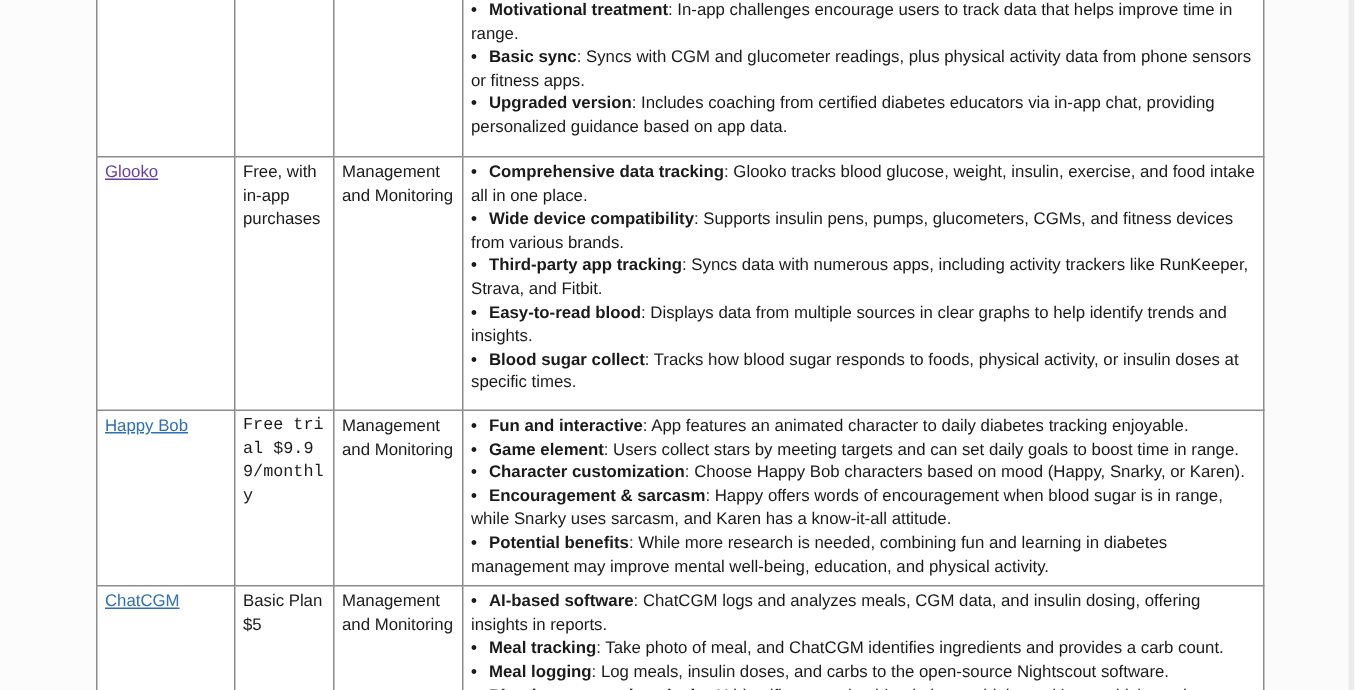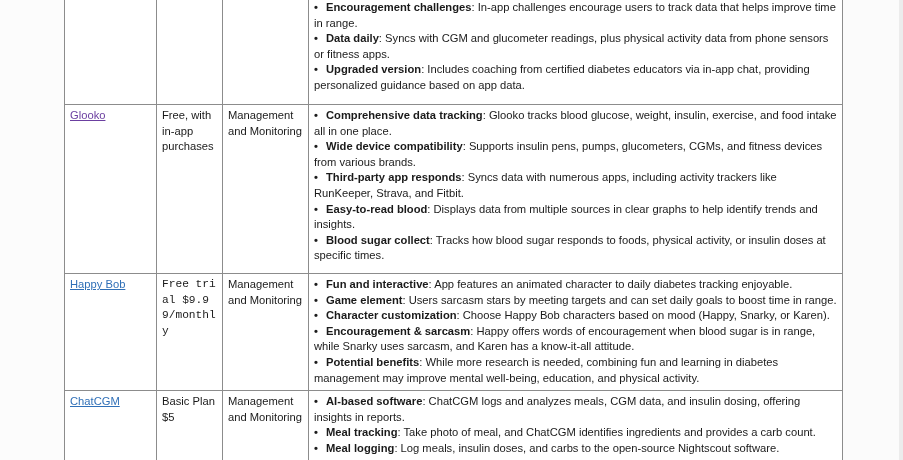--- a/index.html
+++ b/index.html
@@ -105,50 +105,50 @@
       <col class="c-feat">
   </colgroup>
   <tbody>
 
     <tr class="row-top">
       <td><span></span></td>
       <td><span></span></td>
       <td><span></span></td>
       <td>
         <ul class="features">
-          <li><span class="bullet">•</span><span class="feat-title">Encouragement challenges</span><span>: In-app challenges encourage users to track data that helps improve time in range.</span></li>
-          <li><span class="bullet">•</span><span class="feat-title">Data daily</span><span>: Syncs with CGM and glucometer readings, plus physical activity data from phone sensors or fitness apps.</span></li>
+          <li><span class="bullet">•</span><span class="feat-title">Motivational treatment</span><span>: In-app challenges encourage users to track data that helps improve time in range.</span></li>
+          <li><span class="bullet">•</span><span class="feat-title">Basic sync</span><span>: Syncs with CGM and glucometer readings, plus physical activity data from phone sensors or fitness apps.</span></li>
           <li><span class="bullet">•</span><span class="feat-title">Upgraded version</span><span>: Includes coaching from certified diabetes educators via in-app chat, providing personalized guidance based on app data.</span></li>
         </ul>
       </td>
     </tr>
 
     <tr class="row-glooko">
       <td><a class="app-link visited">Glooko</a></td>
       <td>Free, with in-app purchases</td>
       <td>Management and Monitoring</td>
       <td>
         <ul class="features">
           <li><span class="bullet">•</span><span class="feat-title">Comprehensive data tracking</span><span>: Glooko tracks blood glucose, weight, insulin, exercise, and food intake all in one place.</span></li>
           <li><span class="bullet">•</span><span class="feat-title">Wide device compatibility</span><span>: Supports insulin pens, pumps, glucometers, CGMs, and fitness devices from various brands.</span></li>
-          <li><span class="bullet">•</span><span class="feat-title">Third-party app responds</span><span>: Syncs data with numerous apps, including activity trackers like RunKeeper, Strava, and Fitbit.</span></li>
+          <li><span class="bullet">•</span><span class="feat-title">Third-party app tracking</span><span>: Syncs data with numerous apps, including activity trackers like RunKeeper, Strava, and Fitbit.</span></li>
           <li><span class="bullet">•</span><span class="feat-title">Easy-to-read blood</span><span>: Displays data from multiple sources in clear graphs to help identify trends and insights.</span></li>
           <li><span class="bullet">•</span><span class="feat-title">Blood sugar collect</span><span>: Tracks how blood sugar responds to foods, physical activity, or insulin doses at specific times.</span></li>
         </ul>
       </td>
     </tr>
 
     <tr class="row-happy">
       <td><a class="app-link">Happy Bob</a></td>
       <td style="word-break: break-all; font-family: Liberation Mono, monospace;">Free trial $9.99/monthly</td>
       <td>Management and Monitoring</td>
       <td>
         <ul class="features">
           <li><span class="bullet">•</span><span class="feat-title">Fun and interactive</span><span>: App features an animated character to daily diabetes tracking enjoyable.</span></li>
-          <li><span class="bullet">•</span><span class="feat-title">Game element</span><span>: Users sarcasm stars by meeting targets and can set daily goals to boost time in range.</span></li>
+          <li><span class="bullet">•</span><span class="feat-title">Game element</span><span>: Users collect stars by meeting targets and can set daily goals to boost time in range.</span></li>
           <li><span class="bullet">•</span><span class="feat-title">Character customization</span><span>: Choose Happy Bob characters based on mood (Happy, Snarky, or Karen).</span></li>
           <li><span class="bullet">•</span><span class="feat-title">Encouragement &amp; sarcasm</span><span>: Happy offers words of encouragement when blood sugar is in range, while Snarky uses sarcasm, and Karen has a know-it-all attitude.</span></li>
           <li><span class="bullet">•</span><span class="feat-title">Potential benefits</span><span>: While more research is needed, combining fun and learning in diabetes management may improve mental well-being, education, and physical activity.</span></li>
         </ul>
       </td>
     </tr>
 
     <tr class="row-chat">
       <td><a class="app-link">ChatCGM</a></td>
       <td>Basic Plan $5</td>

